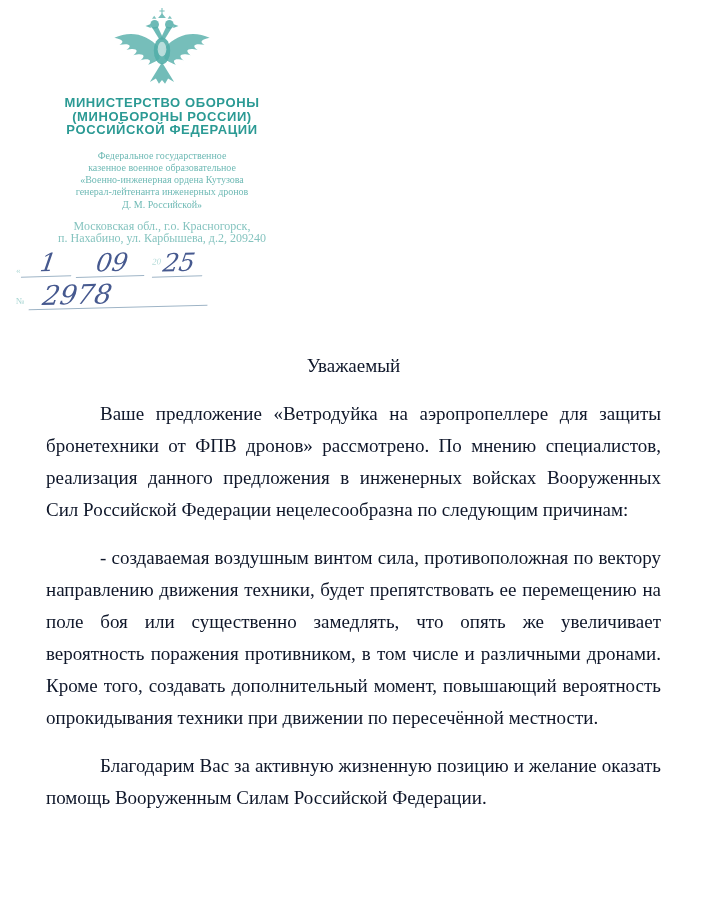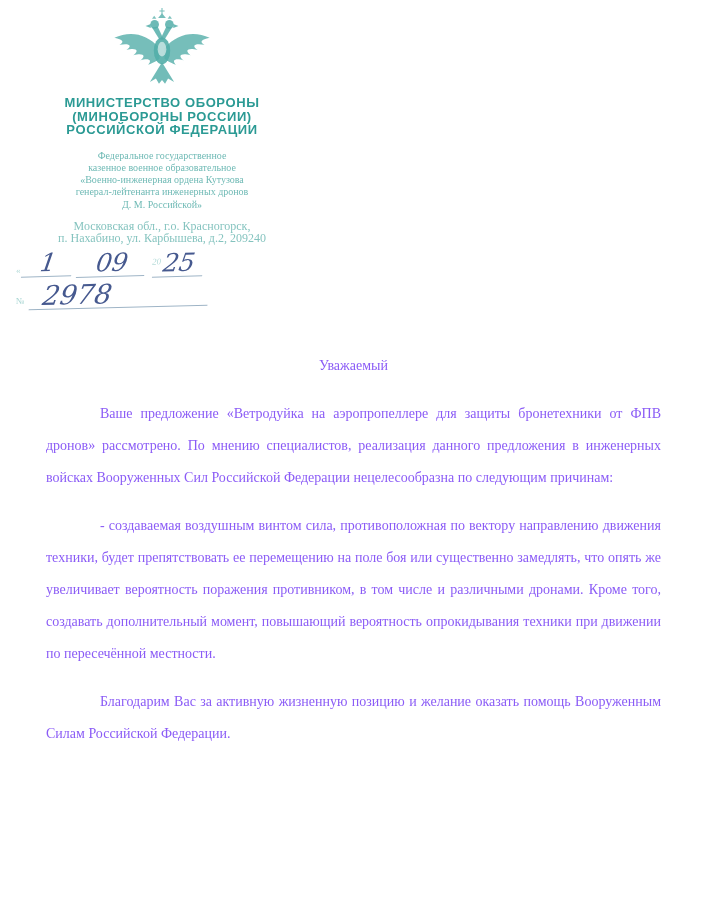--- a/index.html
+++ b/index.html
@@ -63,22 +63,22 @@
   }
   .year-prefix{
     position:absolute;left:-2px;bottom:2px;
     font-family:"Liberation Serif", serif;font-style:normal;
     font-size:9px;color:#4aa8a2;opacity:.4;
   }
   .stamp-row2{margin-top:4px;}
   
   .body{
     position:absolute;left:30px;right:28px;top:350px;
-    color:#8b5cf6;
-    font-size:14px;line-height:32px;
+    color:#0f172a;
+    font-size:19px;line-height:32px;
     text-align:justify;
   }
   .salutation{
     text-align:center;text-indent:0;
     margin:0 0 13px 0;
   }
   .para{margin:16px;text-indent:54px;}
 </style>
 </head>
 <body>

